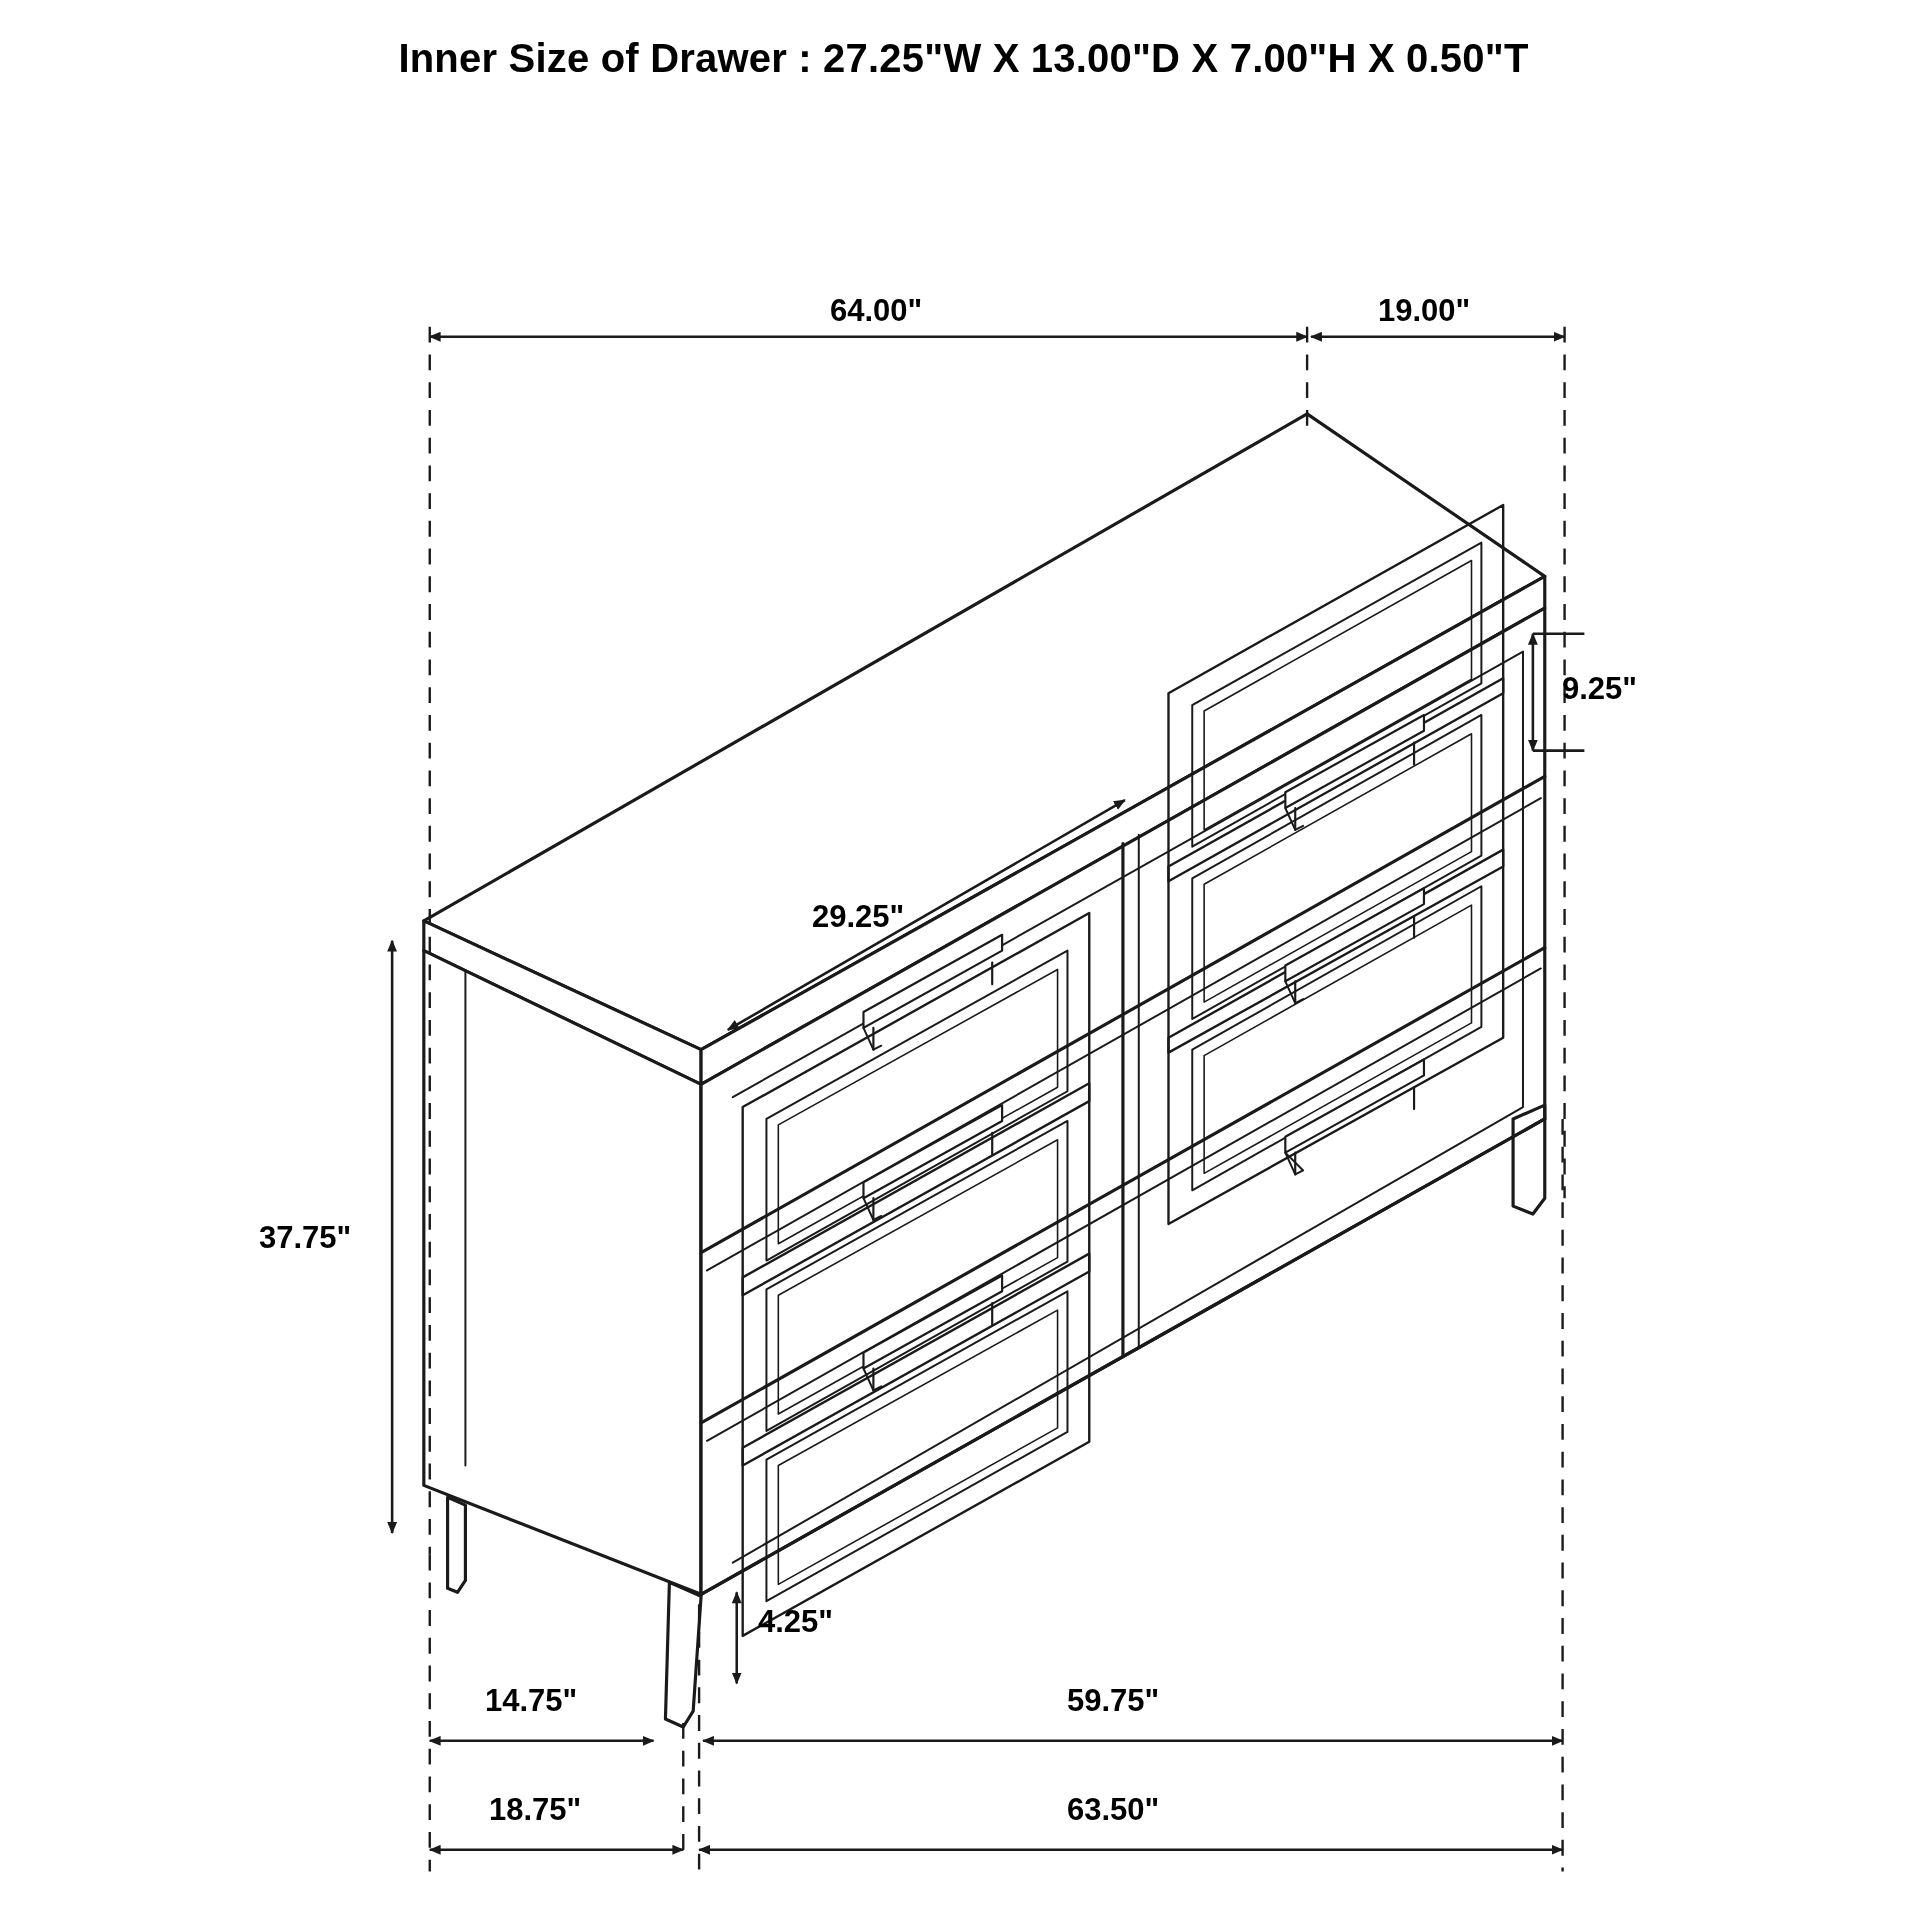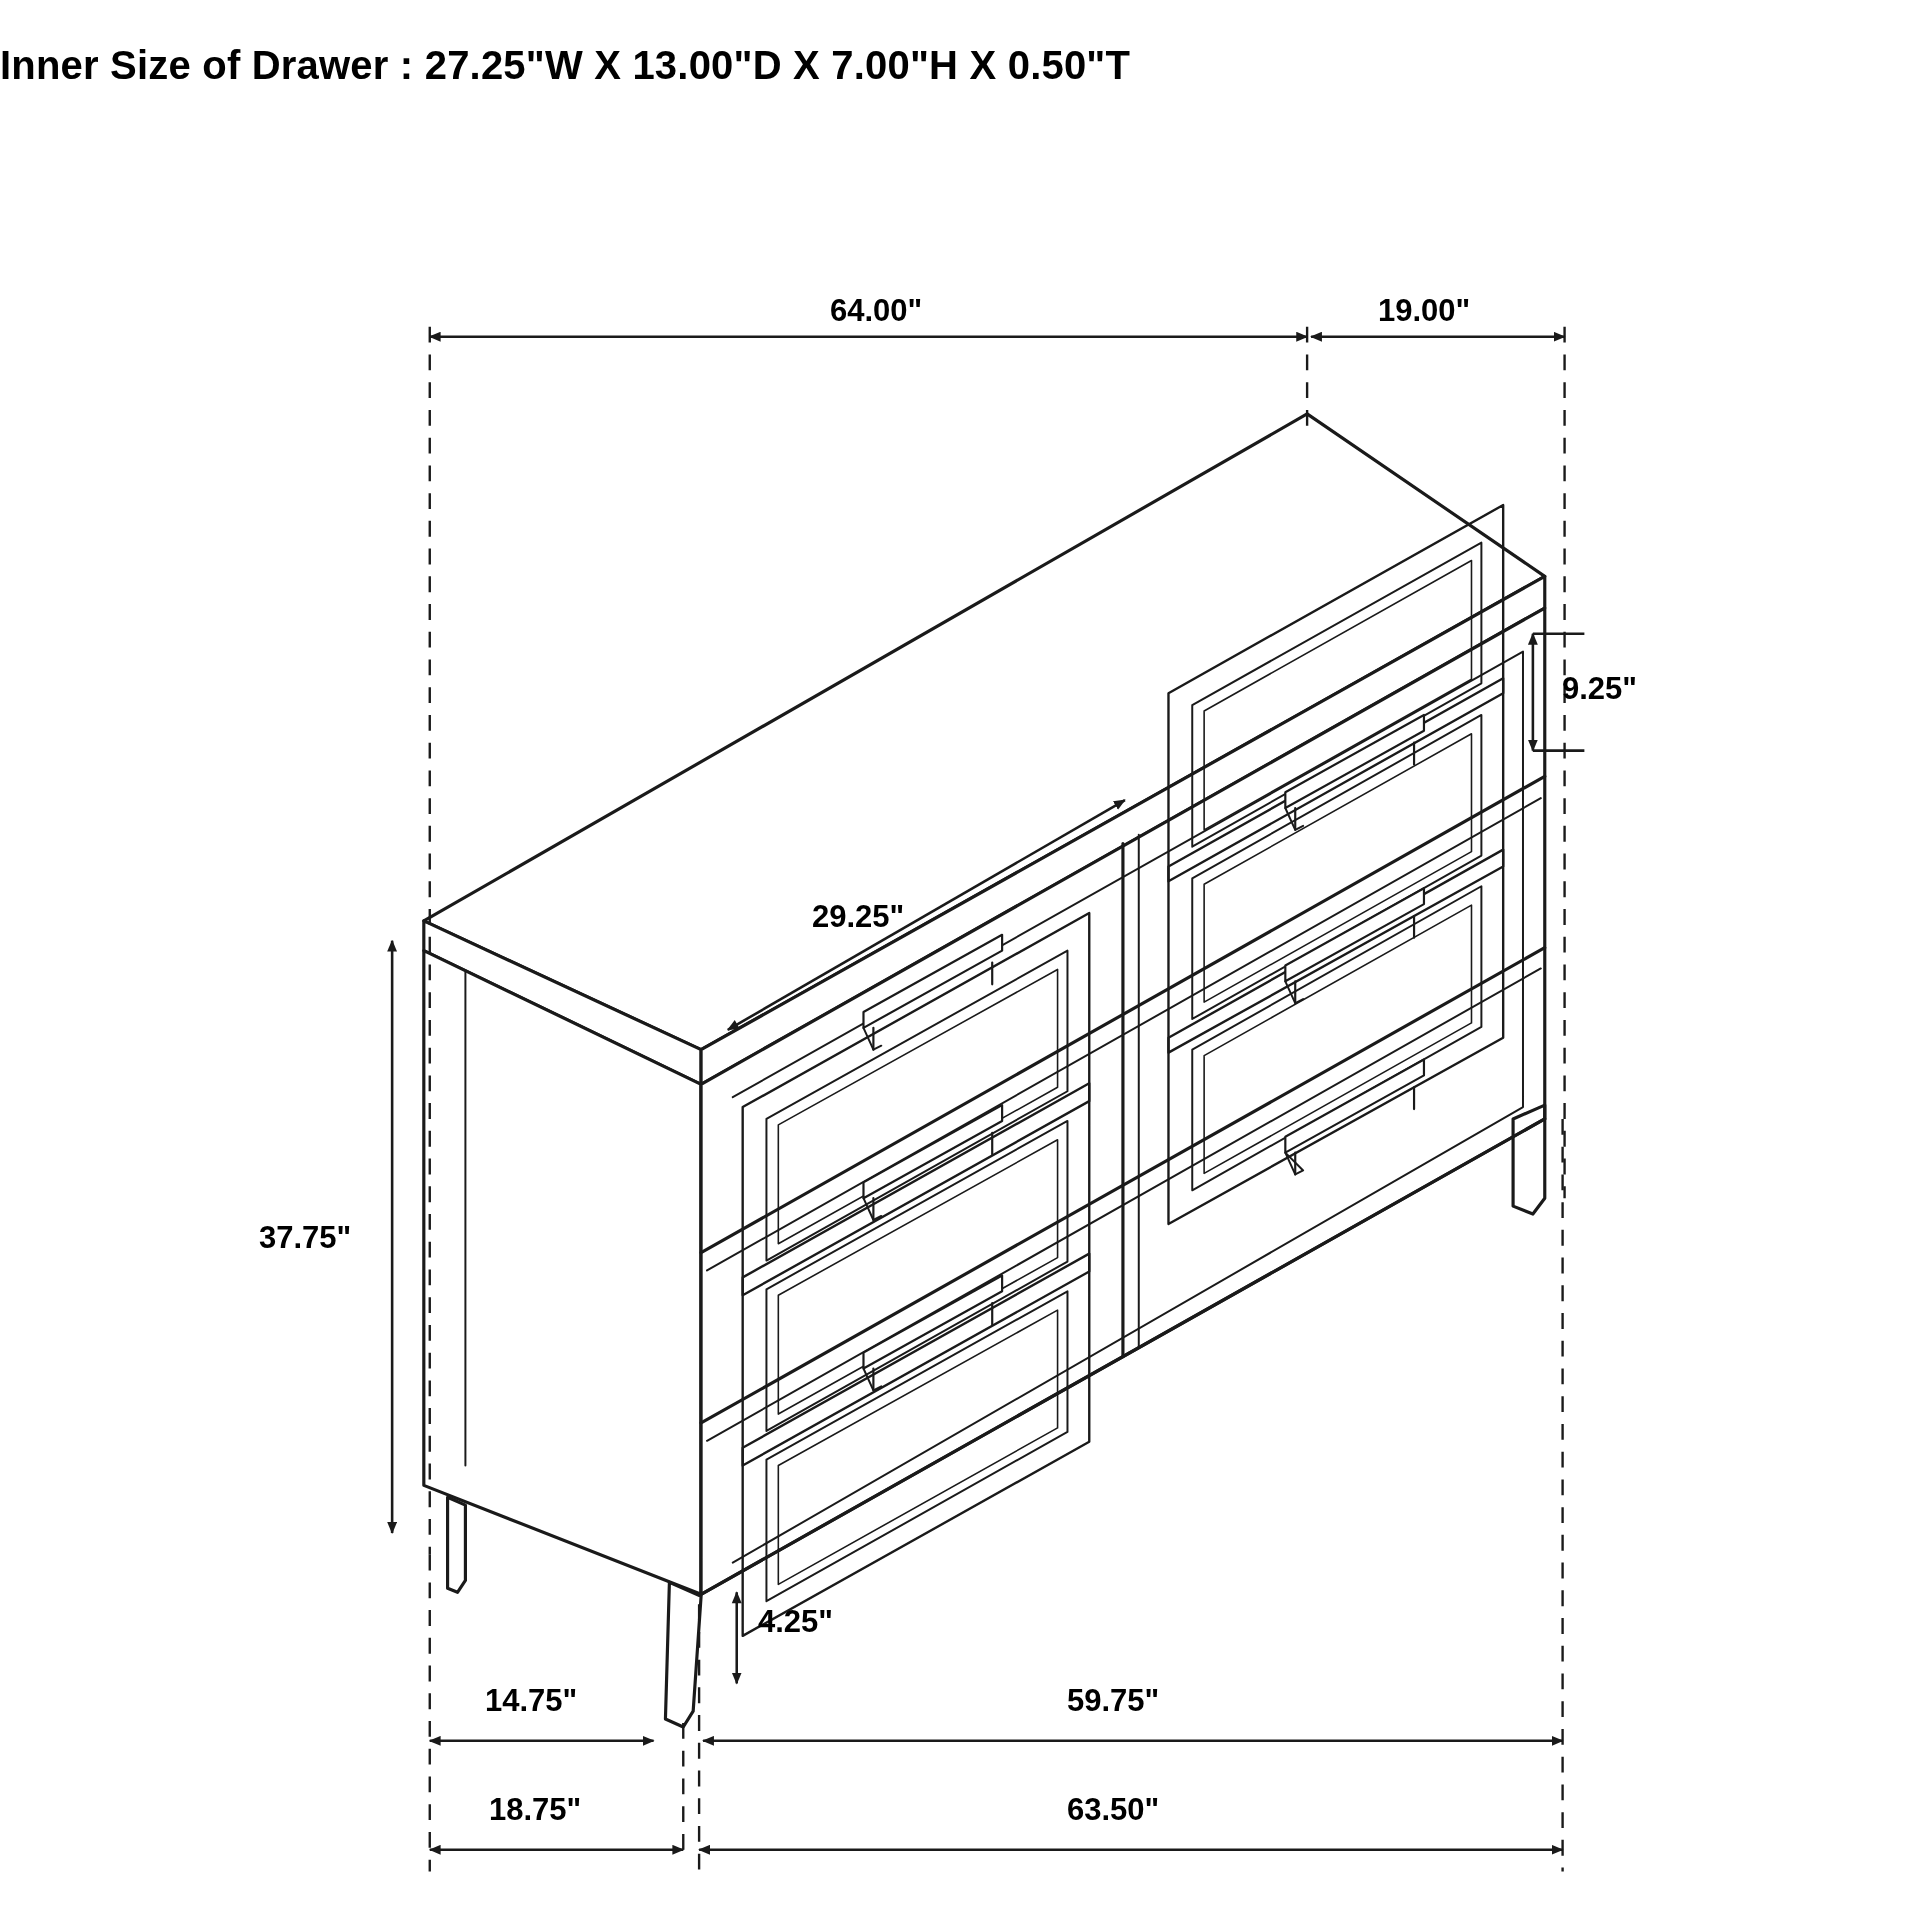--- a/index.html
+++ b/index.html
@@ -8,25 +8,24 @@
     background:#ffffff;
     font-family:"Liberation Sans", sans-serif;
     color:#000;
     overflow:hidden;
   }
   #stage{position:relative;width:1927px;height:1927px;}
 
   .title{
     position:absolute;
     top:36px;left:0;width:1927px;
-    text-align:left;
+    text-align:center;
     font-size:40px;
     font-weight:bold;
     letter-spacing:0.2px;
-    margin-top:7px;
   }
 
   svg.dwg{position:absolute;top:0;left:0;width:1927px;height:1927px;}
 
   .dimlabel{
     position:absolute;
     font-size:31px;
     font-weight:bold;
     white-space:nowrap;
   }

